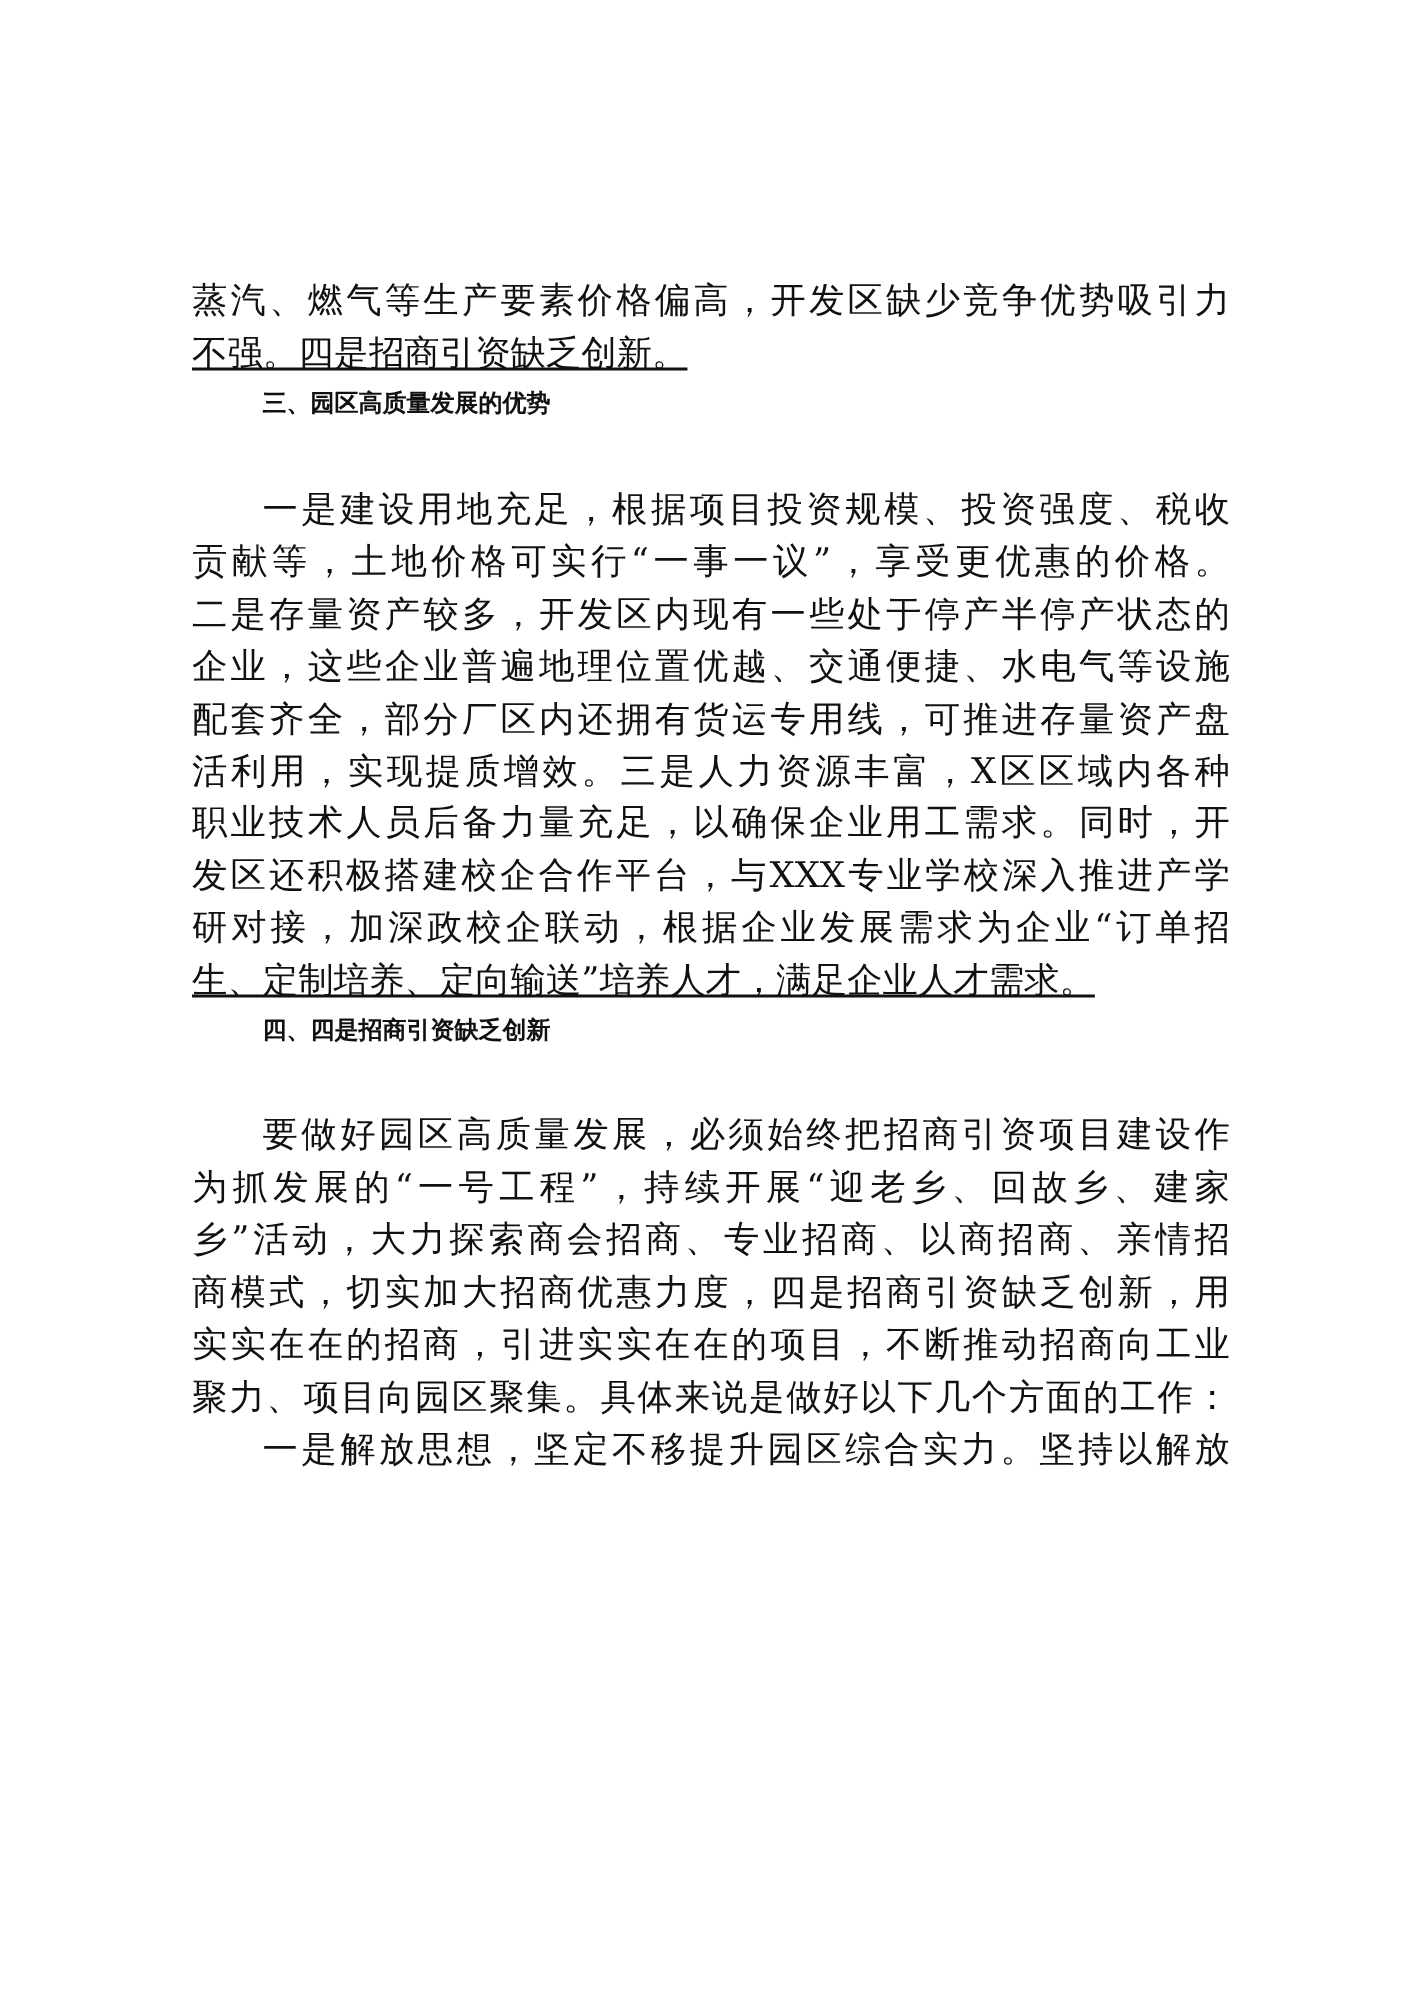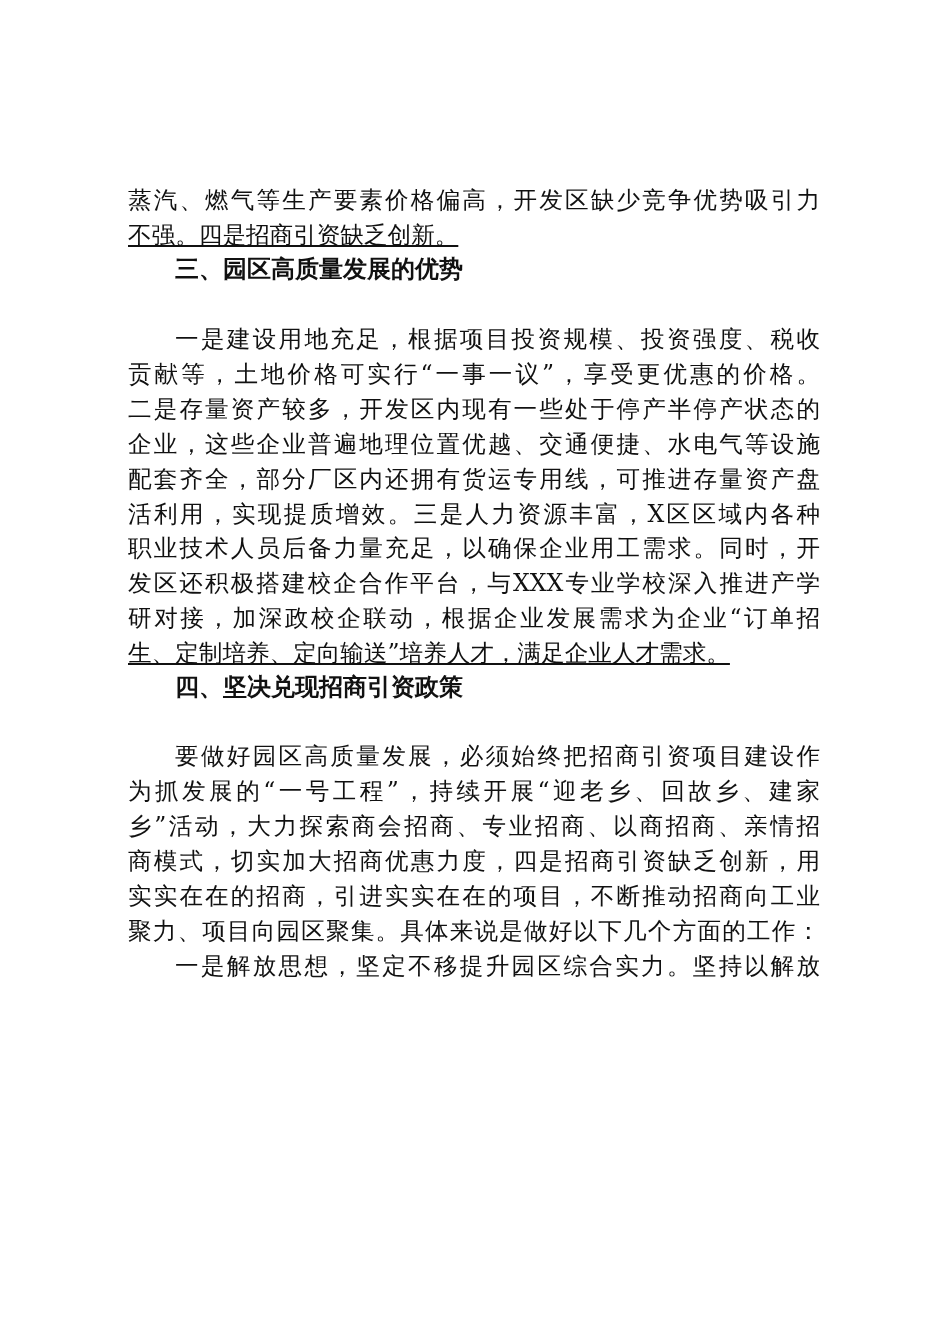--- a/index.html
+++ b/index.html
@@ -5,40 +5,40 @@
   html, body { margin: 0; padding: 0; background: #ffffff; }
   body { width: 950px; height: 1344px; position: relative; overflow: hidden;
          font-family: "DejaVu Serif", "Liberation Serif", serif; color: #111; }
   .page { position: absolute; left: 0; top: 0; width: 950px; height: 1344px; background: #fff; }
   .line { position: absolute; left: 128px; width: 692px; height: 36px; line-height: 36px;
           font-size: 23.6px; white-space: nowrap; text-align: justify; text-align-last: justify;
           letter-spacing: 0; }
   .line.last { text-align-last: left; text-decoration: underline; }
   .line.indent { left: 175px; width: 645px; }
   .line.heading { font-family: "DejaVu Sans", "Liberation Sans", sans-serif; font-weight: bold;
-                  left: 175px; width: auto; text-align-last: left; font-size: 24px; }
+                  left: 175px; width: auto; text-align-last: left; font-size: 16px; }
 </style>
 </head>
 <body>
 
 <div class="page">
   <div class="line" style="top:182px">蒸汽、燃气等生产要素价格偏高，开发区缺少竞争优势吸引力</div>
   <div class="line last" style="top:217px">不强。四是招商引资缺乏创新。</div>
   <div class="line heading" style="top:251px">三、园区高质量发展的优势</div>
   <div class="line indent" style="top:321px">一是建设用地充足，根据项目投资规模、投资强度、税收</div>
   <div class="line" style="top:356px">贡献等，土地价格可实行“一事一议”，享受更优惠的价格。</div>
   <div class="line" style="top:391px">二是存量资产较多，开发区内现有一些处于停产半停产状态的</div>
   <div class="line" style="top:426px">企业，这些企业普遍地理位置优越、交通便捷、水电气等设施</div>
   <div class="line" style="top:461px">配套齐全，部分厂区内还拥有货运专用线，可推进存量资产盘</div>
   <div class="line" style="top:496px">活利用，实现提质增效。三是人力资源丰富，X区区域内各种</div>
   <div class="line" style="top:530px">职业技术人员后备力量充足，以确保企业用工需求。同时，开</div>
   <div class="line" style="top:565px">发区还积极搭建校企合作平台，与XXX专业学校深入推进产学</div>
   <div class="line last" style="top:635px">生、定制培养、定向输送”培养人才，满足企业人才需求。</div>
   <div class="line" style="top:600px">研对接，加深政校企联动，根据企业发展需求为企业“订单招</div>
-  <div class="line heading" style="top:669px">四、坚决兑现招商引资政策</div>
+  <div class="line heading" style="top:669px">四、四是招商引资缺乏创新</div>
   <div class="line indent" style="top:738px">要做好园区高质量发展，必须始终把招商引资项目建设作</div>
   <div class="line" style="top:773px">为抓发展的“一号工程”，持续开展“迎老乡、回故乡、建家</div>
   <div class="line" style="top:808px">乡”活动，大力探索商会招商、专业招商、以商招商、亲情招</div>
   <div class="line" style="top:843px">商模式，切实加大招商优惠力度，四是招商引资缺乏创新，用</div>
   <div class="line" style="top:878px">实实在在的招商，引进实实在在的项目，不断推动招商向工业</div>
   <div class="line" style="top:913px">聚力、项目向园区聚集。具体来说是做好以下几个方面的工作：</div>
   <div class="line indent" style="top:948px">一是解放思想，坚定不移提升园区综合实力。坚持以解放</div>
 </div>
 
 </body></html>

